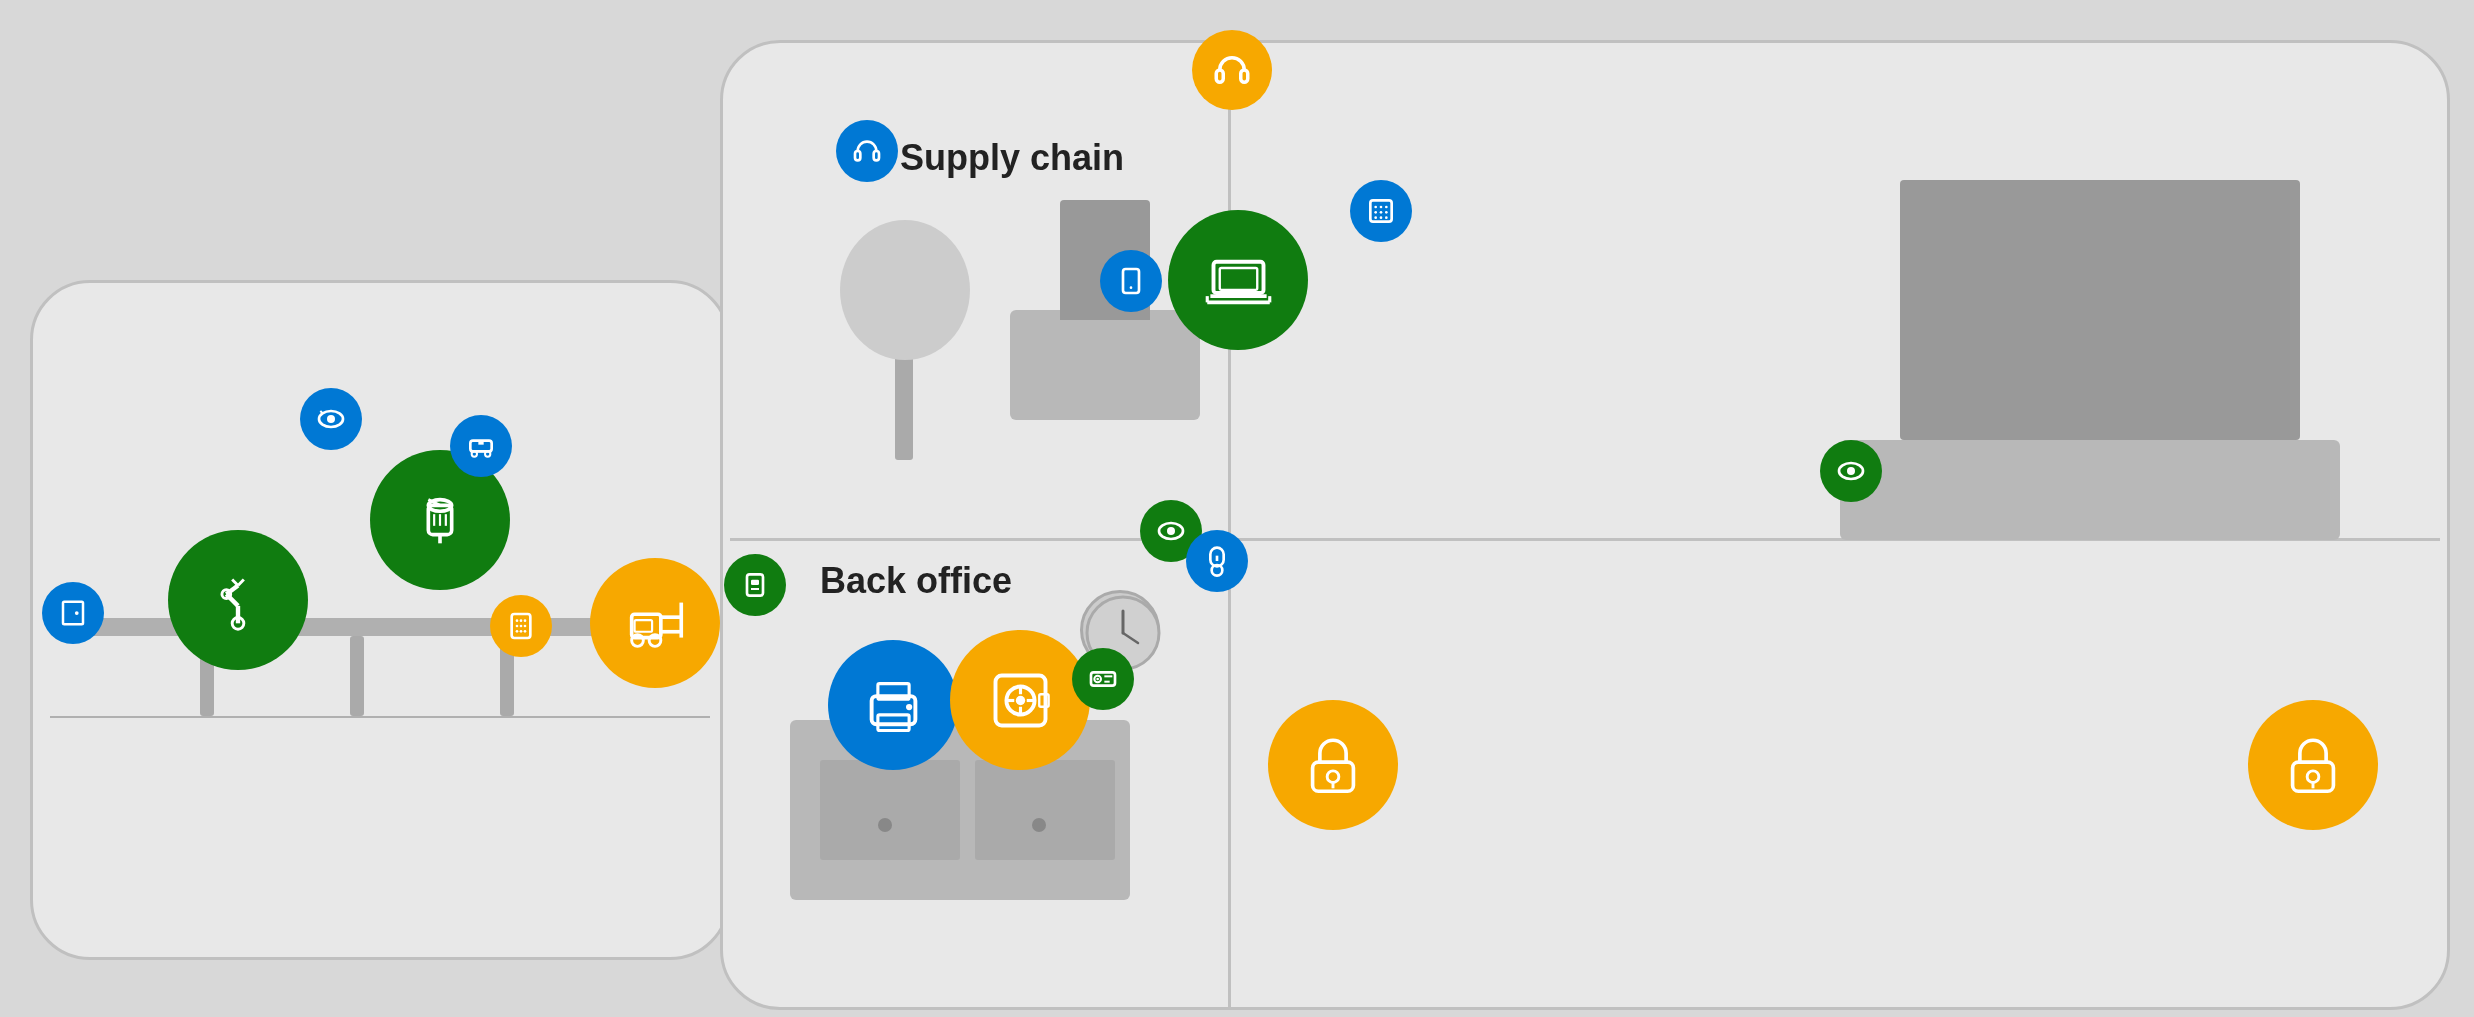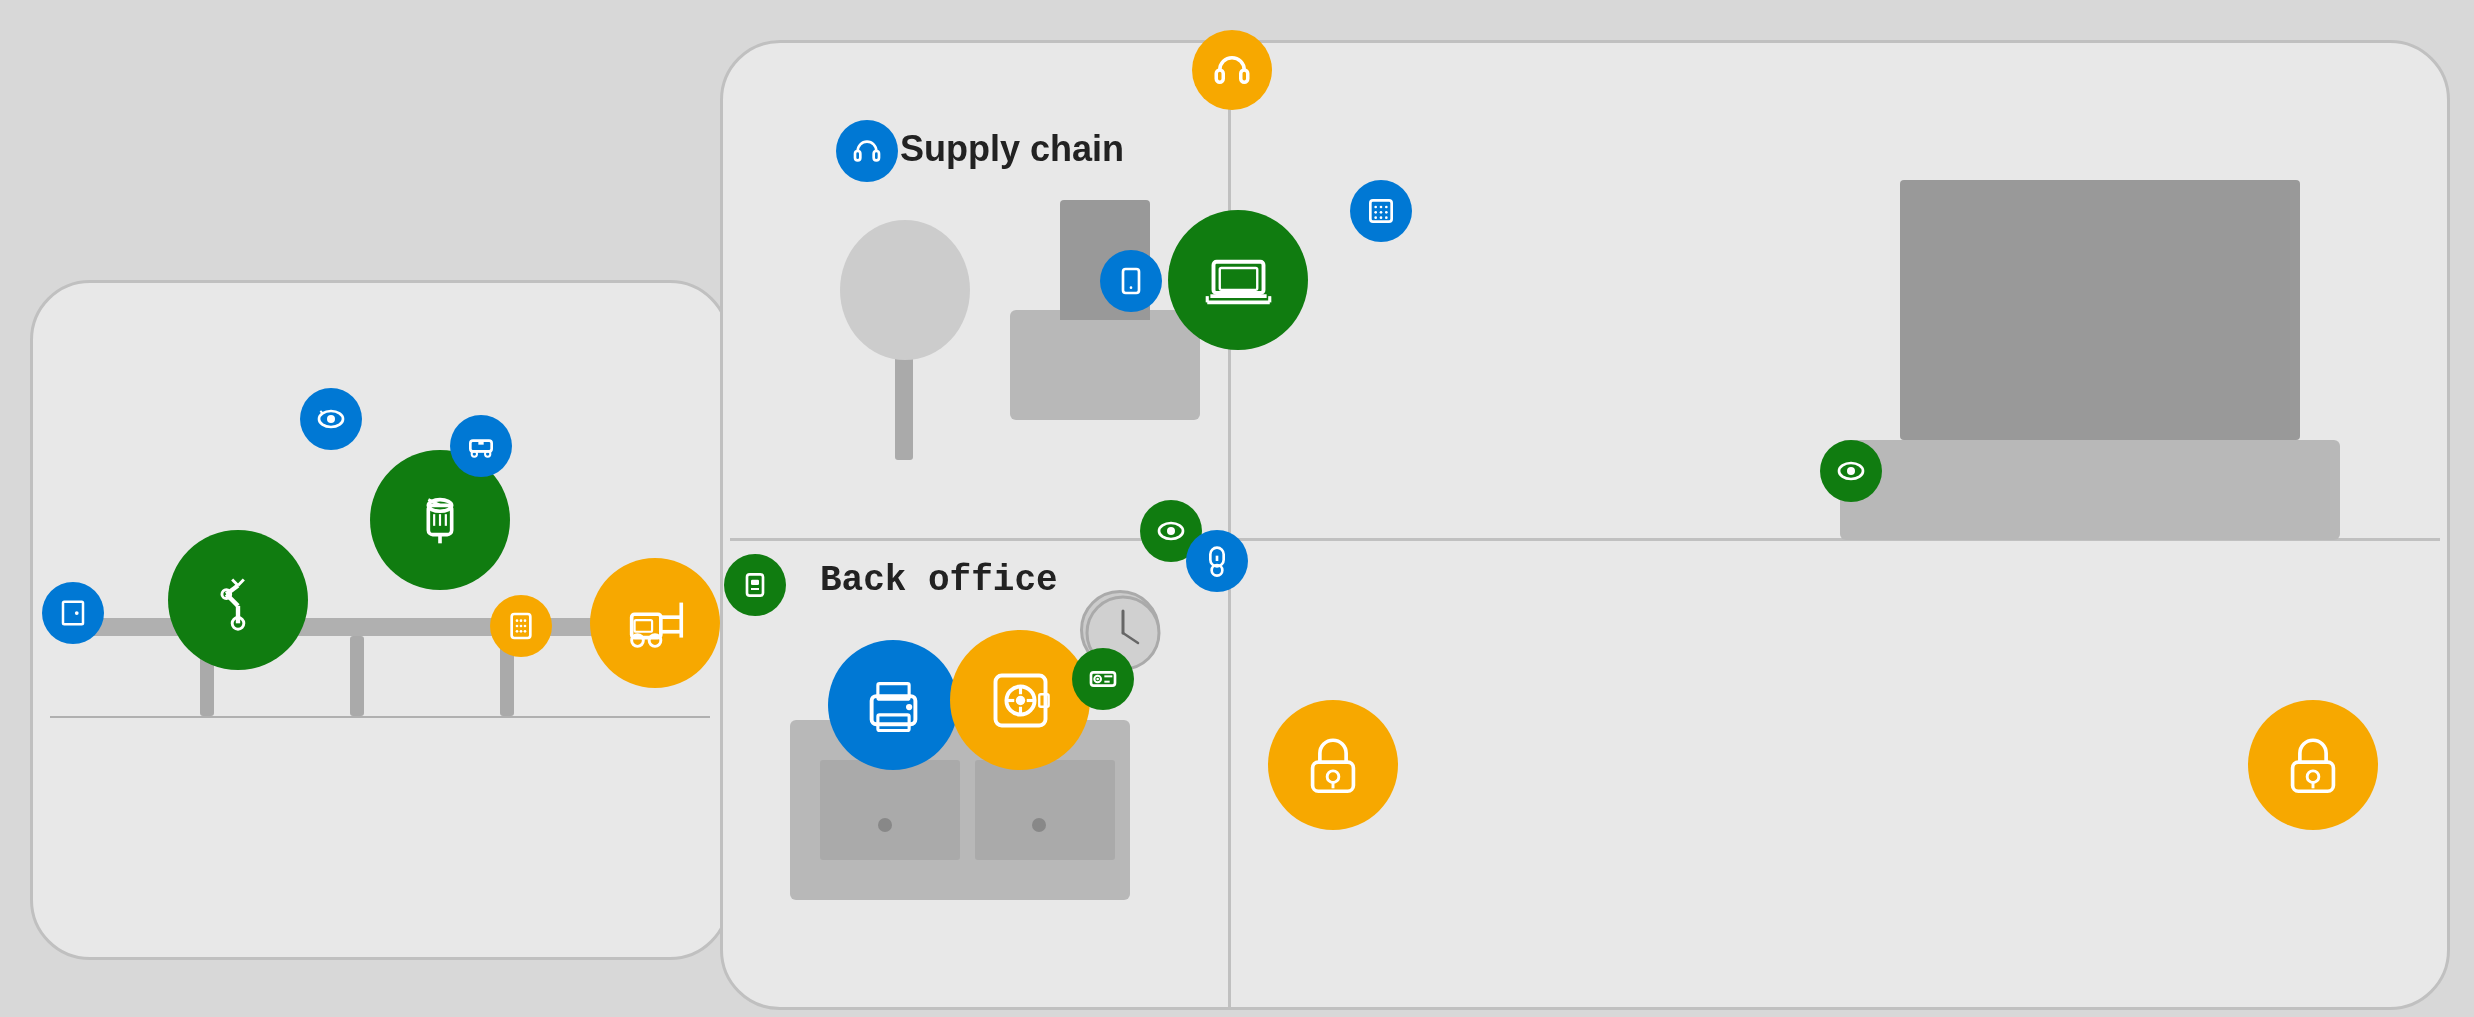--- a/index.html
+++ b/index.html
@@ -255,21 +255,21 @@
       <rect x="10" y="22" width="12" height="8" rx="1" fill="none" stroke="white" stroke-width="1.5"></rect>
     </svg>
   </div>
 
   <div class="right-building"></div>
 
   <div style="position:absolute; left:730px; top:538px; width:1710px; height:3px; background:#c0c0c0;"></div>
 
   <div style="position:absolute; left:1228px; top:40px; width:3px; height:970px; background:#c0c0c0;"></div>
 
-  <div class="label" style="left:820px; top:560px;font-family:Liberation Mono, monospace;">Back office</div>
+  <div class="label" style="left:820px; top:560px;">Back office</div>
 
   <div class="desk" style="left:790px; top:720px; width:340px; height:180px;"></div>
   <div style="position:absolute; left:820px; top:760px; width:140px; height:100px; background:#aaa; border-radius:3px;"></div>
   <div style="position:absolute; left:975px; top:760px; width:140px; height:100px; background:#aaa; border-radius:3px;"></div>
 
   <div style="position:absolute; left:878px; top:818px; width:14px; height:14px; border-radius:50%; background:#888;"></div>
   <div style="position:absolute; left:1032px; top:818px; width:14px; height:14px; border-radius:50%; background:#888;"></div>
 
   <div class="clock" style="left:1080px; top:590px;">
     <svg viewBox="0 0 80 80" width="80" height="80">
@@ -319,21 +319,21 @@
     </svg>
   </div>
 
   <div class="icon-circle green sz-sm" style="left:1140px; top:500px;">
     <svg viewBox="0 0 24 24" width="32" height="32">
       <ellipse cx="12" cy="12" rx="9" ry="6" fill="none" stroke="white" stroke-width="2"></ellipse>
       <circle cx="12" cy="12" r="3" fill="white"></circle>
     </svg>
   </div>
 
-  <div class="label" style="left:900px; top:128px;text-align:right;">Supply chain</div>
+  <div class="label" style="left:900px; top:137px;text-align:right;">Supply chain</div>
 
   <div class="tree-trunk" style="left:895px; top:340px; width:18px; height:120px;"></div>
   <div class="tree-top" style="left:840px; top:220px; width:130px; height:140px;"></div>
 
   <div class="desk" style="left:1010px; top:310px; width:190px; height:110px;"></div>
 
   <div class="door" style="left:1060px; top:200px; width:90px; height:120px;"></div>
 
   <div class="icon-circle blue sz-sm" style="left:836px; top:120px;">
     <svg viewBox="0 0 24 24" width="32" height="32">

